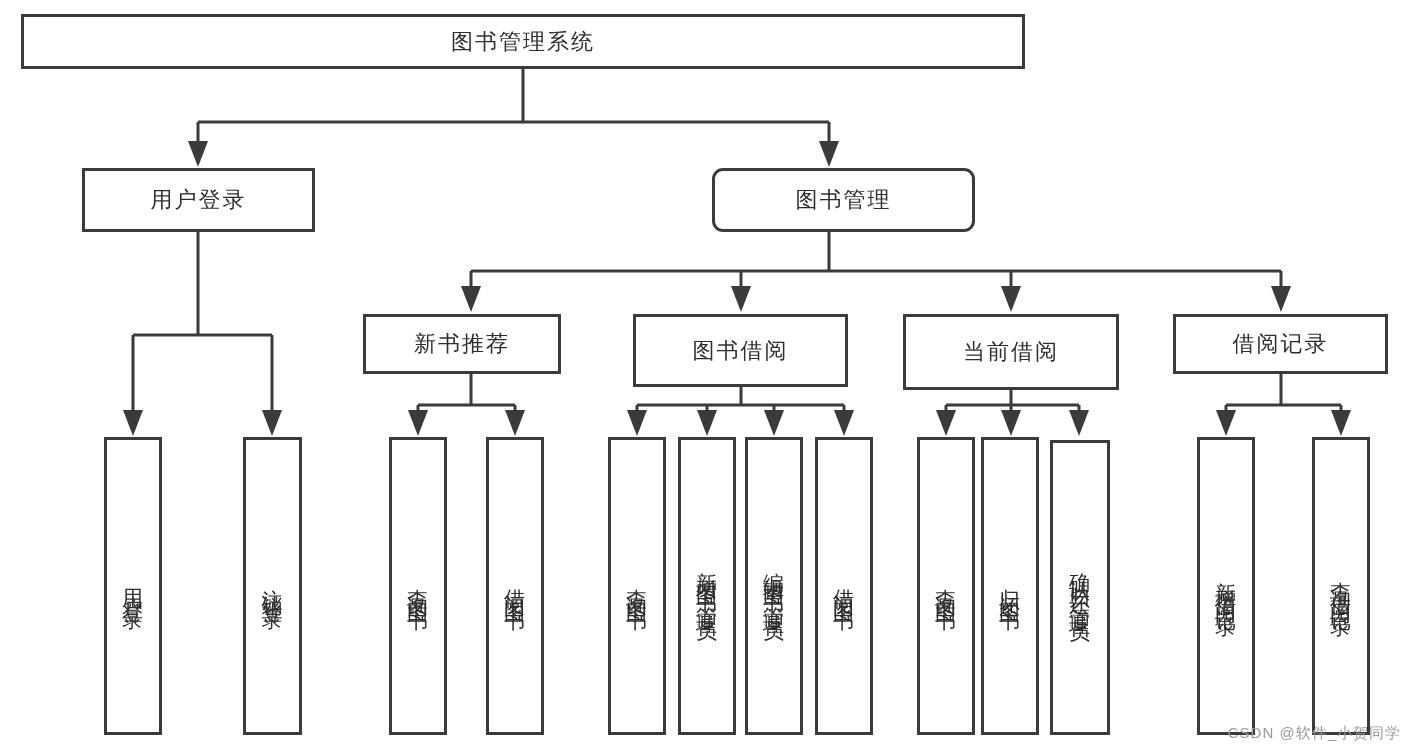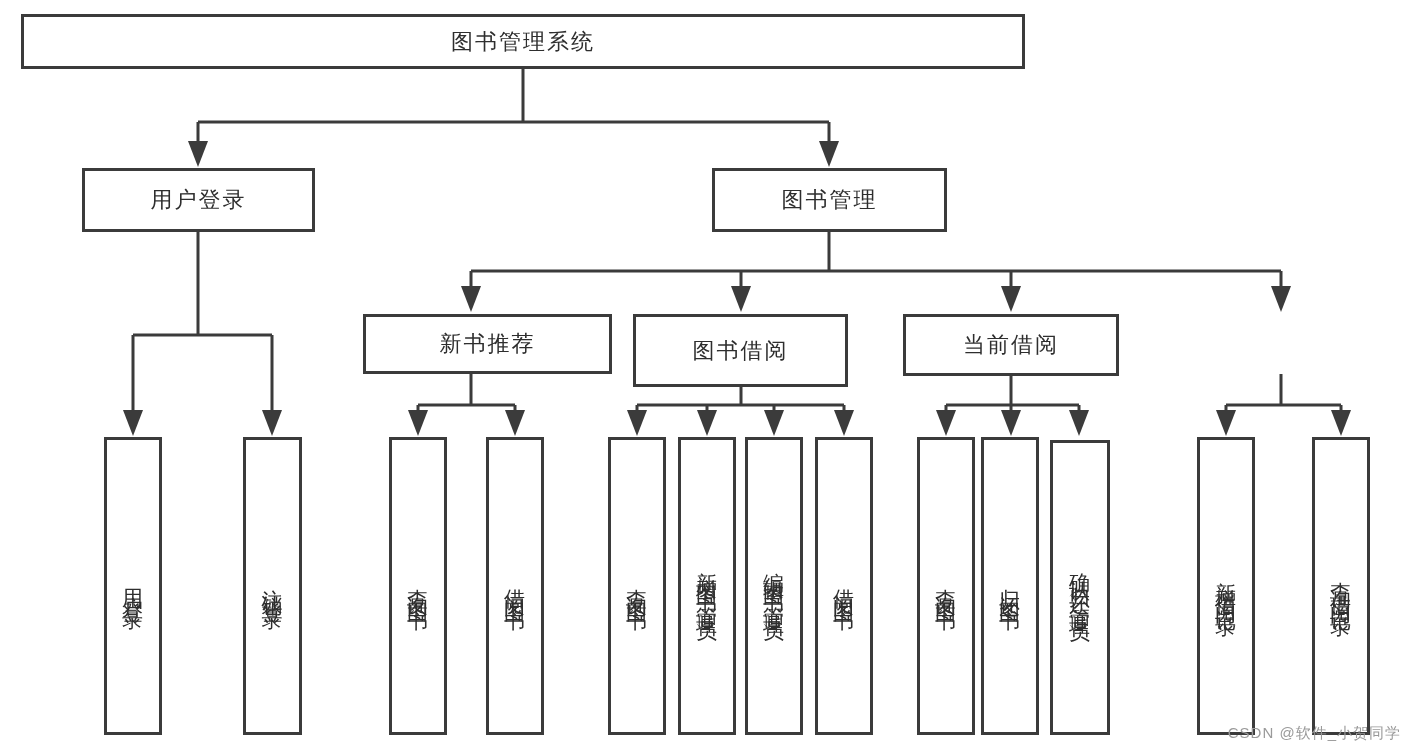--- a/index.html
+++ b/index.html
@@ -99,32 +99,35 @@
     </g>
   </svg>
 
   <div class="box" style="left:21px;top:14px;width:1004px;height:55px;">
     <span class="hlabel">图书管理系统</span>
   </div>
 
   <div class="box" style="left:82px;top:168px;width:233px;height:64px;">
     <span class="hlabel">用户登录</span>
   </div>
-  <div class="box" style="left:712px;top:168px;width:235px;height:64px;">
+  <div class="box" style="left:712px;top:168px;width:263px;height:64px;border-radius:11px;">
     <span class="hlabel">图书管理</span>
   </div>
 
-  <div class="box" style="left:363px;top:314px;width:249px;height:60px;">
+  <div class="box" style="left:363px;top:314px;width:198px;height:60px;">
     <span class="hlabel">新书推荐</span>
   </div>
   <div class="box" style="left:633px;top:314px;width:215px;height:73px;">
     <span class="hlabel">图书借阅</span>
   </div>
-  <div class="box" style="left:903px;top:314px;width:216px;height:62px;">
+  <div class="box" style="left:903px;top:314px;width:216px;height:76px;">
     <span class="hlabel">当前借阅</span>
+  </div>
+  <div class="box" style="left:1173px;top:314px;width:215px;height:60px;">
+    <span class="hlabel">借阅记录</span>
   </div>
 
   <div class="box" style="left:104px;top:437px;width:58px;height:298px;">
     <span class="vtext">用户登录</span>
   </div>
   <div class="box" style="left:243px;top:437px;width:59px;height:298px;">
     <span class="vtext">注销登录</span>
   </div>
 
   <div class="box" style="left:389px;top:437px;width:58px;height:298px;">

